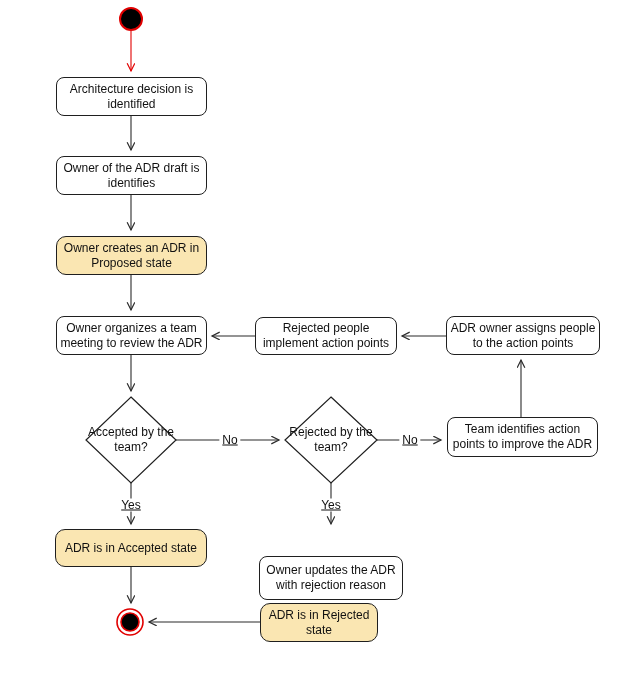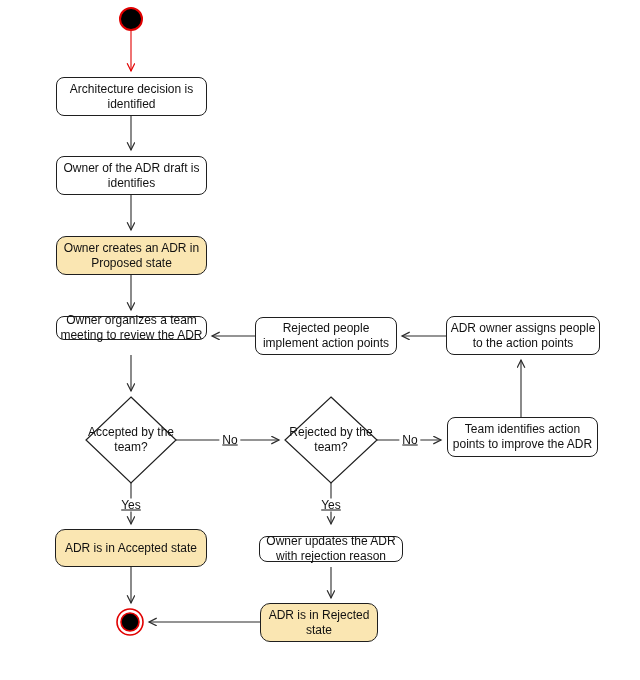--- a/index.html
+++ b/index.html
@@ -78,41 +78,41 @@
   </div>
 
   <div class="box" style="left:56px;top:156px;width:151px;height:39px;">
     <span>Owner of the ADR draft is identifies</span>
   </div>
 
   <div class="box filled" style="left:56px;top:236px;width:151px;height:39px;">
     <span><span>Owner creates an ADR in </span><span class="b">Proposed</span><span> state</span></span>
   </div>
 
-  <div class="box" style="left:56px;top:316px;width:151px;height:24px;">
+  <div class="box" style="left:56px;top:316px;width:151px;height:39px;">
     <span>Owner organizes a team meeting to review the ADR</span>
   </div>
 
   <div class="box" style="left:255px;top:317px;width:142px;height:38px;">
     <span>Rejected people implement action points</span>
   </div>
 
   <div class="box" style="left:447px;top:417px;width:151px;height:40px;">
     <span>Team identifies action points to improve the ADR</span>
   </div>
 
   <div class="box" style="left:446px;top:316px;width:154px;height:39px;">
     <span>ADR owner assigns people to the action points</span>
   </div>
 
   <div class="box filled" style="left:55px;top:529px;width:152px;height:38px;">
     <span><span>ADR is in </span><span class="b">Accepted</span><span> state</span></span>
   </div>
 
-  <div class="box" style="left:259px;top:536px;width:144px;height:26px;">
+  <div class="box" style="left:259px;top:556px;width:144px;height:44px;">
     <span>Owner updates the ADR with rejection reason</span>
   </div>
 
   <div class="box filled" style="left:260px;top:603px;width:118px;height:39px;">
     <span><span>ADR is in </span><span class="b">Rejected</span><span> state</span></span>
   </div>
 
   <div class="diamond-label" style="left:86px;top:410px;width:90px;height:60px;">
     <span>Accepted by the team?</span>
   </div>

